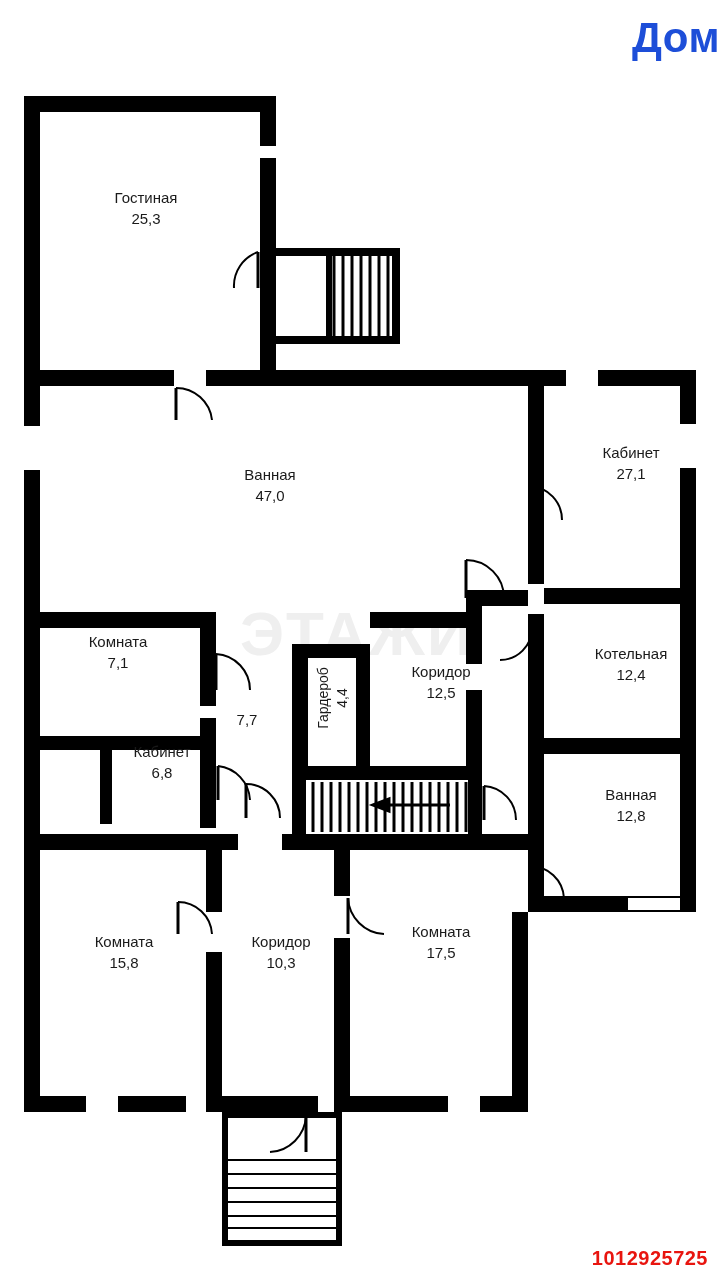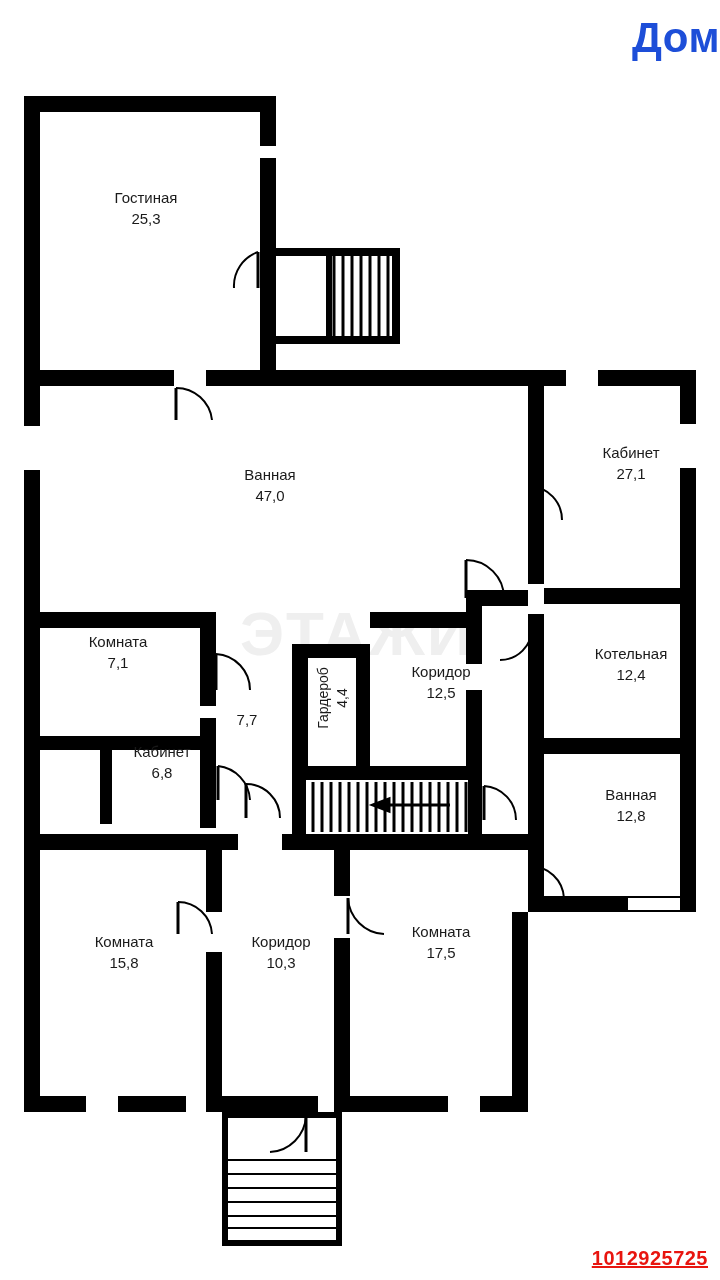--- a/index.html
+++ b/index.html
@@ -43,21 +43,20 @@
     user-select: none;
   }
   .code {
     position: absolute;
     right: 12px;
     bottom: 10px;
     font-size: 20px;
     font-weight: bold;
     color: #e8150f;
     letter-spacing: 0.5px;
-    text-decoration: underline;
   }
   .room-label {
     position: absolute;
     text-align: center;
     color: #1a1a1a;
     font-size: 15px;
     line-height: 21px;
     white-space: nowrap;
   }
   .room-label .nm { display: block; }

